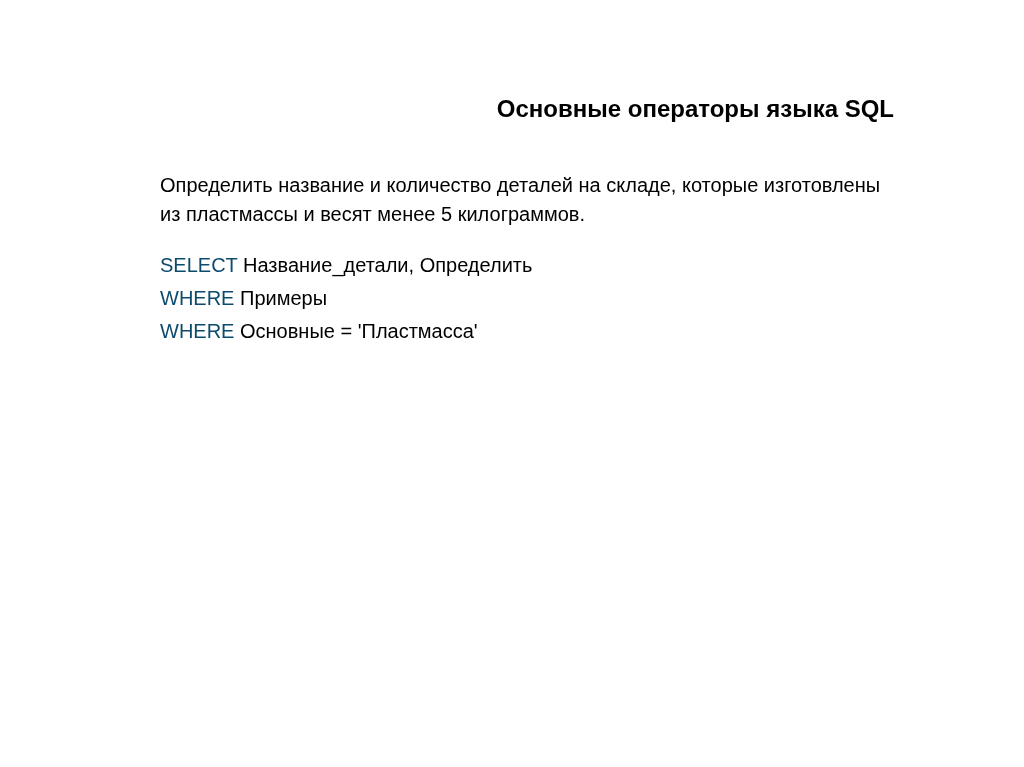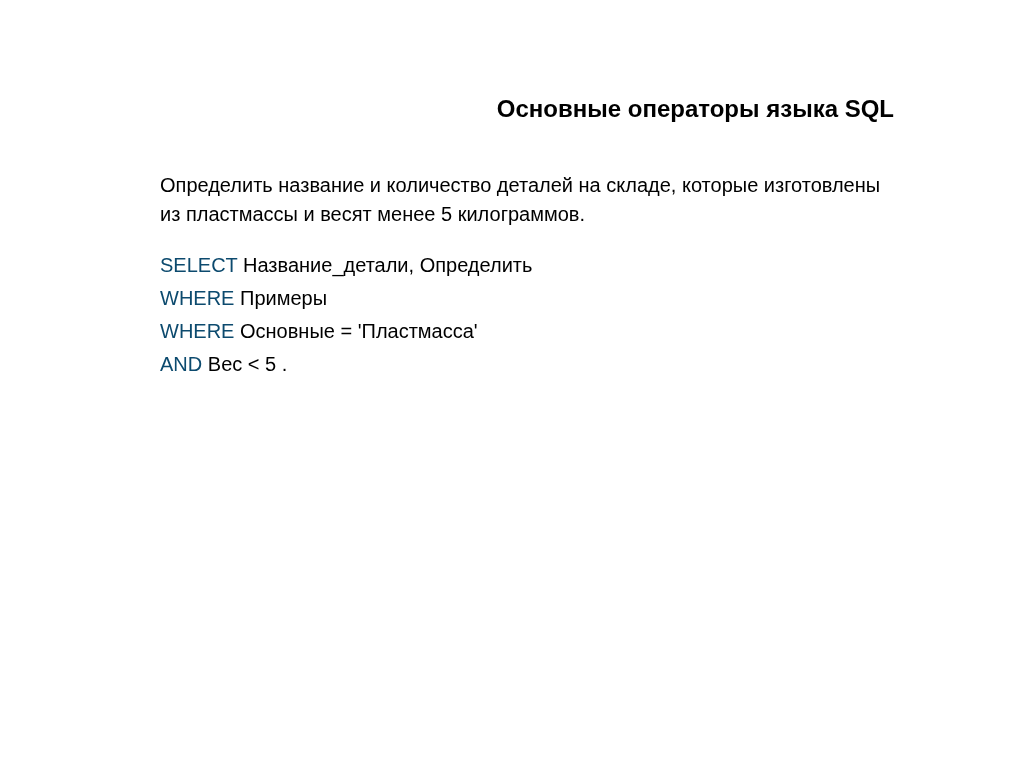--- a/index.html
+++ b/index.html
@@ -47,16 +47,13 @@
   <div class="descr">Определить название и количество деталей на складе, которые изготовлены из пластмассы и весят менее 5 килограммов.</div>
   <div class="sql-line">
     <span class="kw">SELECT</span><span> Название_детали, Определить</span>
   </div>
   <div class="sql-line">
     <span class="kw">WHERE</span><span> Примеры</span>
   </div>
   <div class="sql-line">
     <span class="kw">WHERE</span><span> Основные = 'Пластмасса'</span>
   </div>
-  <div class="sql-line">
-    <span class="kw">AND</span><span> Вес &lt; 5 .</span>
-  </div>
 </div>
 
 </body></html>

